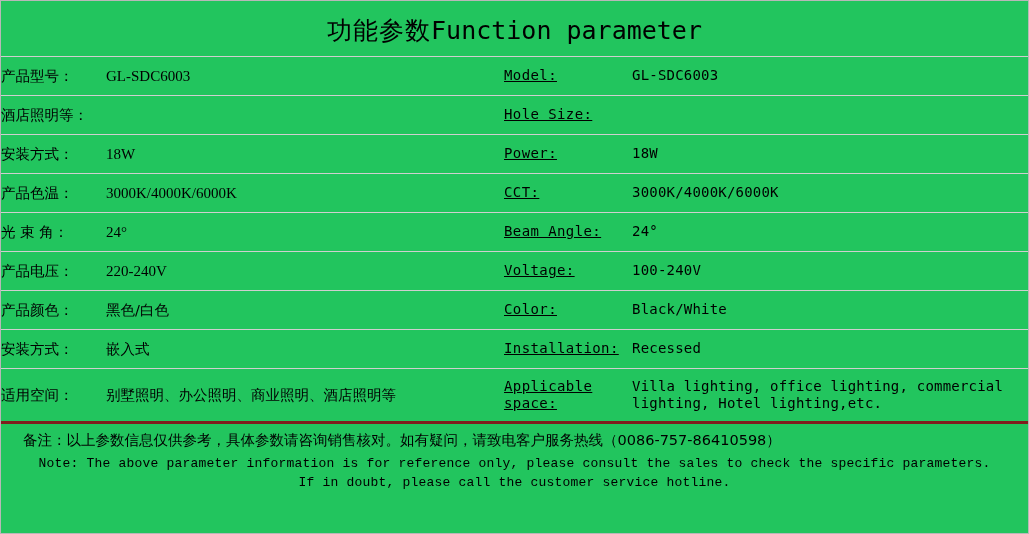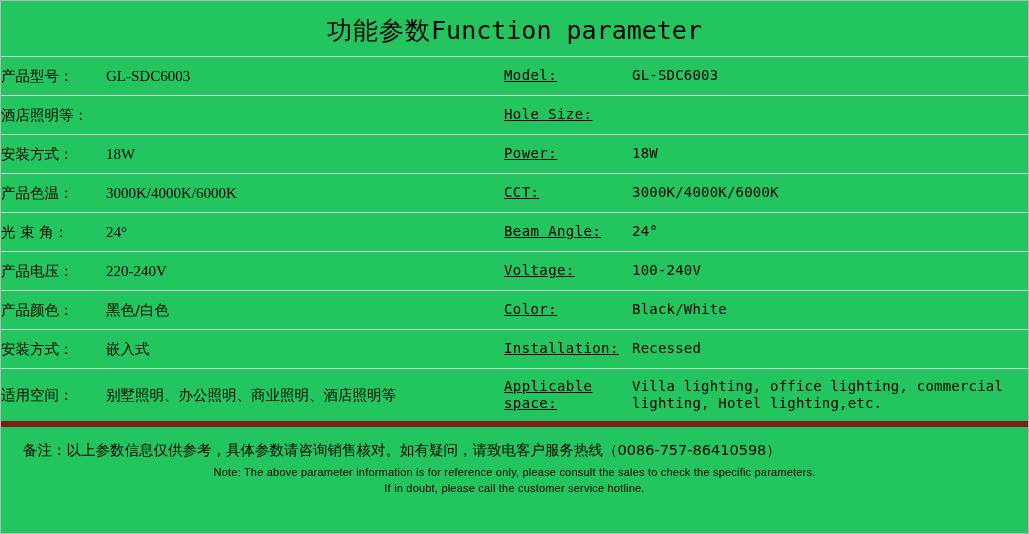--- a/index.html
+++ b/index.html
@@ -81,29 +81,29 @@
   .c-en-value {
     padding-left: 4px;
     font-family: "DejaVu Sans Mono", monospace;
     font-size: 14px;
     letter-spacing: 0.2px;
     line-height: 1.25;
   }
   tr.tall td { height: 52px; vertical-align: middle; }
   tr.tall .c-en-label, tr.tall .c-en-value { vertical-align: middle; }
   .note-cn {
-    border-top: 6px solid #7f1d1d;
+    border-top: 3px solid #7f1d1d;
     font-family: "DejaVu Sans", sans-serif;
     font-size: 14.5px;
-    padding: 14px 0 2px 22px;
+    padding: 7px 0 2px 22px;
     white-space: nowrap;
   }
   .note-en {
-    font-family: Liberation Sans, sans-serif;
-    font-size: 11px;
+    font-family: Liberation Mono, monospace;
+    font-size: 13px;
     letter-spacing: 0.2px;
     line-height: 1.45;
     padding: 3px 10px 0 10px;
     text-align: center;
     white-space: nowrap;
   }
   .note-en .l2 { display: block; text-align: center; }
 </style>
 </head>
 <body>

